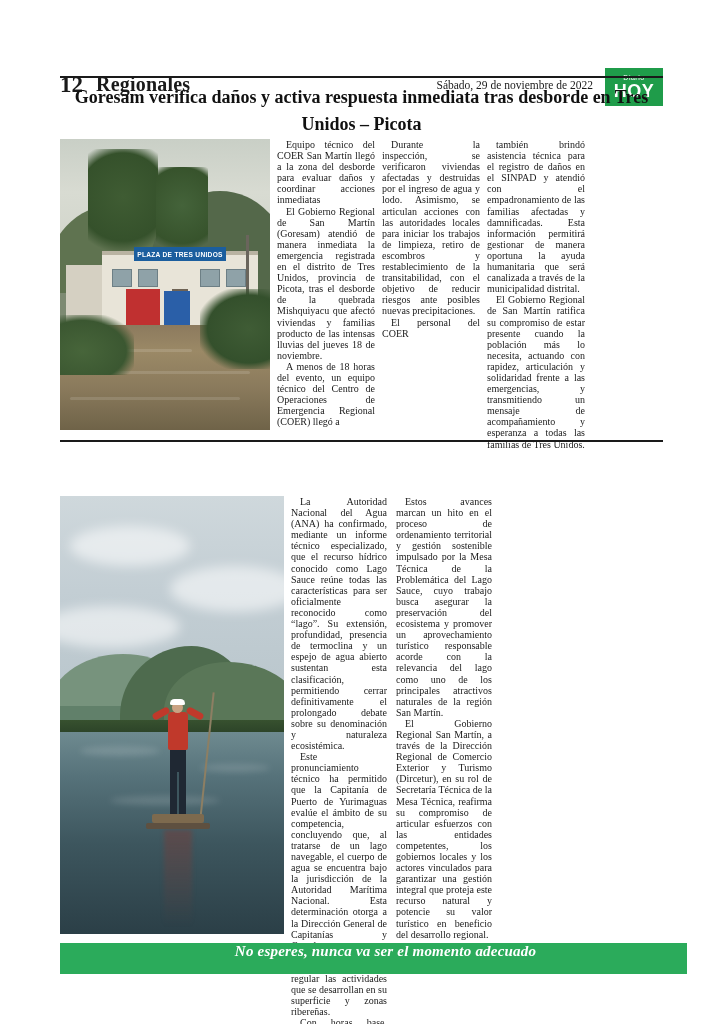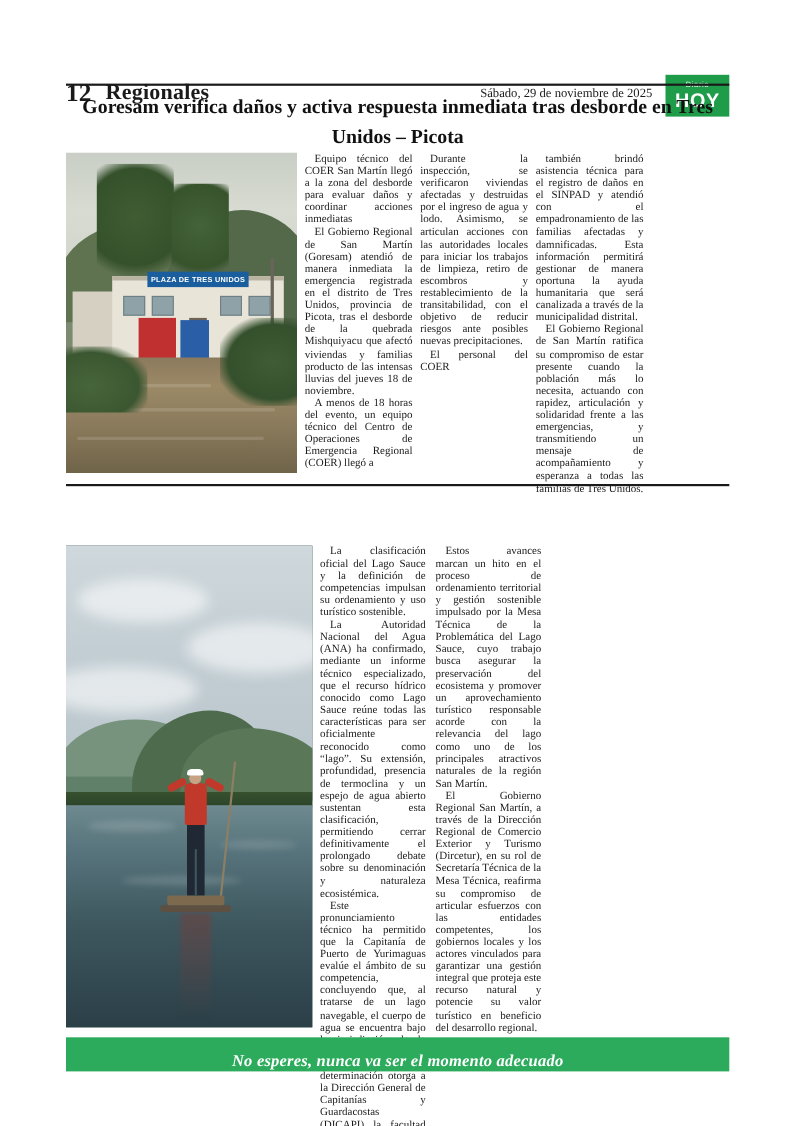--- a/index.html
+++ b/index.html
@@ -176,22 +176,23 @@
 
   
   .banner {
     position: absolute;
     left: 60px;
     top: 943px;
     width: 603px;
     height: 31px;
     background: #2bab5b;
     display: flex;
-    align-items: flex-end;
+    align-items: flex-start;
     justify-content: center;
+    padding-left: 24px;
   }
   .banner-text {
     font-family: "Liberation Serif", serif;
     font-weight: bold;
     font-style: italic;
     font-size: 15px;
     color: #ffffff;
     letter-spacing: 0.2px;
   }
 
@@ -350,21 +351,21 @@
   }
 </style>
 </head>
 <body>
 
 <div class="page">
 
   <div class="masthead">
     <div class="page-number">12</div>
     <div class="section-name">Regionales</div>
-    <div class="masthead-date">Sábado, 29 de noviembre de 2025</div>
+    <div class="masthead-date">Sábado, 29 de noviembre de 2022</div>
     <div class="logo-box">
       <div class="logo-diario">Diario</div>
       <div class="logo-hoy">HOY</div>
     </div>
   </div>
   <div class="rule-top"></div>
 
   <div class="headline" id="headline-1">Goresam verifica daños y activa respuesta inmediata tras desborde en Tres Unidos – Picota</div>
 
   <div class="photo1">
@@ -430,21 +431,20 @@
     <div class="p2-legs"></div>
     <div class="p2-leg-gap"></div>
     <div class="p2-arm-l"></div>
     <div class="p2-arm-r"></div>
     <div class="p2-person-body"></div>
     <div class="p2-person-head"></div>
     <div class="p2-person-cap"></div>
   </div>
 
   <div class="col-text" id="a2-c1">
-      <p class="first">La clasificación oficial del Lago Sauce y la definición de competencias impulsan su ordenamiento y uso turístico sostenible.</p>
       <p>La Autoridad Nacional del Agua (ANA) ha confirmado, mediante un informe técnico especializado, que el recurso hídrico conocido como Lago Sauce reúne todas las características para ser oficialmente reconocido como “lago”. Su extensión, profundidad, presencia de termoclina y un espejo de agua abierto sustentan esta clasificación, permitiendo cerrar definitivamente el prolongado debate sobre su denominación y naturaleza ecosistémica.</p>
       <p>Este pronunciamiento técnico ha permitido que la Capitanía de Puerto de Yurimaguas evalúe el ámbito de su competencia, concluyendo que, al tratarse de un lago navegable, el cuerpo de agua se encuentra bajo la jurisdicción de la Autoridad Marítima Nacional. Esta determinación otorga a la Dirección General de Capitanías y Guardacostas (DICAPI) la facultad de ordenar, supervisar y regular las actividades que se desarrollan en su superficie y zonas ribereñas.</p>
       <p>Con horas base, DICAPI iniciará la formulación de instru-</p>
     </div>
   <div class="col-text" id="a2-c2">
       <p>Estos avances marcan un hito en el proceso de ordenamiento territorial y gestión sostenible impulsado por la Mesa Técnica de la Problemática del Lago Sauce, cuyo trabajo busca asegurar la preservación del ecosistema y promover un aprovechamiento turístico responsable acorde con la relevancia del lago como uno de los principales atractivos naturales de la región San Martín.</p>
       <p>El Gobierno Regional San Martín, a través de la Dirección Regional de Comercio Exterior y Turismo (Dircetur), en su rol de Secretaría Técnica de la Mesa Técnica, reafirma su compromiso de articular esfuerzos con las entidades competentes, los gobiernos locales y los actores vinculados para garantizar una gestión integral que proteja este recurso natural y potencie su valor turístico en beneficio del desarrollo regional.</p>
     </div>
   <div class="col-text" id="a2-c3"></div>
 

